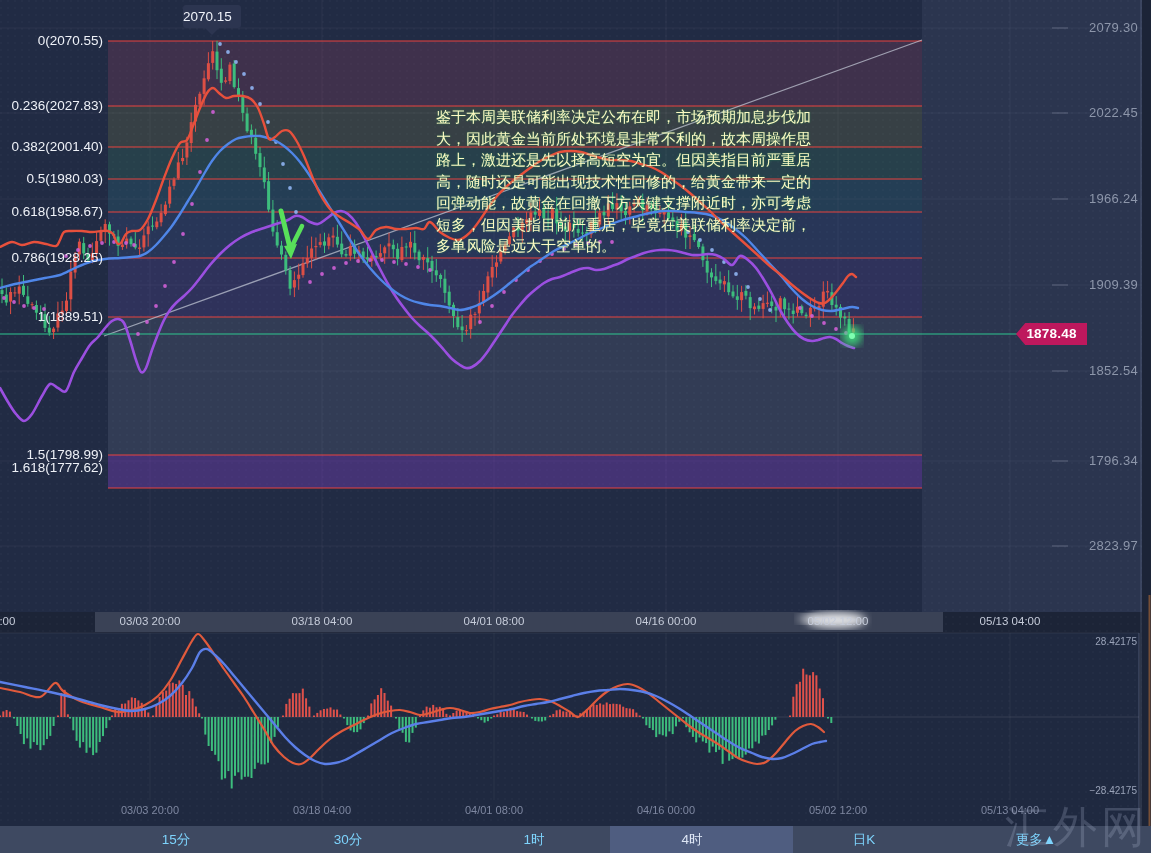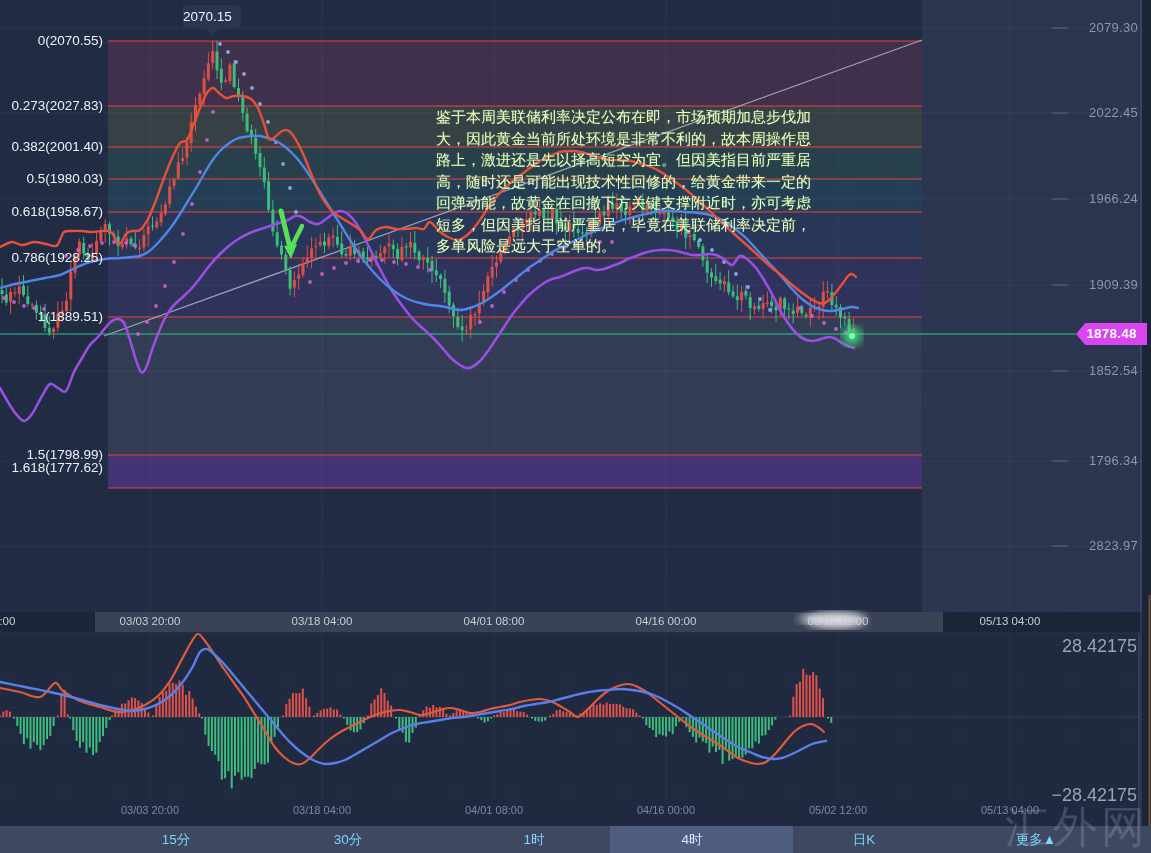--- a/index.html
+++ b/index.html
@@ -4,29 +4,29 @@
 <style>
   html,body{margin:0;padding:0;background:#10182a;}
   #stage{position:relative;width:1151px;height:853px;overflow:hidden;
     background:#1c2437;font-family:"Liberation Sans","DejaVu Sans",sans-serif;
     -webkit-font-smoothing:antialiased;}
   #chart-svg{position:absolute;left:0;top:0;}
   .fib-label{position:absolute;left:0;width:103px;text-align:right;color:#eef1f7;
     font-size:13.5px;line-height:16px;transform:translateY(-8px);white-space:nowrap;}
   .ytick{position:absolute;right:13px;color:#8d96aa;font-size:13px;line-height:14px;
     transform:translateY(-7px);letter-spacing:.3px;margin-left:40px;}
-  .macd-tick{position:absolute;right:14px;color:#9aa3b8;font-size:18px;transform:translateY(-7px);}
+  .macd-tick{position:absolute;right:14px;color:#9aa3b8;font-size:10px;transform:translateY(-7px);}
   .date-main{position:absolute;top:615px;color:#c6ccda;font-size:11.5px;transform:translateX(-50%);white-space:nowrap;}
   .date-macd{position:absolute;top:804px;color:#7e87a0;font-size:11px;transform:translateX(-50%);white-space:nowrap;}
   #partial-date{position:absolute;left:-7px;top:615px;color:#c6ccda;font-size:11.5px;}
   #tooltip-high{position:absolute;left:183px;top:5px;width:58px;height:23px;background:#2c3550;
     border-radius:3px;color:#f0f3fa;font-size:13.5px;text-align:left;line-height:23px;}
   #tooltip-high:after{content:"";position:absolute;left:22px;top:23px;border:7px solid transparent;
     border-top-color:#2c3550;border-bottom-width:0;}
-  #price-badge{position:absolute;left:1076px;top:323px;width:71px;height:22px;background:#d946ef;
+  #price-badge{position:absolute;left:1016px;top:323px;width:71px;height:22px;background:#be185d;
     color:#fff;font-size:13.5px;font-weight:bold;text-align:center;line-height:22px;
     clip-path:polygon(0 50%,13% 0,100% 0,100% 100%,13% 100%);letter-spacing:.2px;}
   #annotation{position:absolute;left:436px;top:106px;width:380px;color:#fef9c3;
     font-size:15px;line-height:21.5px;text-shadow:0 0 2px rgba(40,220,100,.45);white-space:nowrap;}
   #watermark{position:absolute;right:2px;top:798px;color:rgba(185,198,222,.22);
     font-size:44px;letter-spacing:4px;z-index:30;pointer-events:none;}
   #toolbar{position:absolute;left:0;top:826px;width:1151px;height:27px;background:#3e4961;z-index:20;}
   #active-tab-bg{position:absolute;left:610px;top:0;width:183px;height:27px;background:#4f5d80;}
   .tab{position:absolute;top:0;height:27px;line-height:27px;transform:translateX(-50%);
     color:#7dd3fc;font-size:13.5px;cursor:pointer;white-space:nowrap;}
@@ -825,21 +825,21 @@
         <rect x="830.3" y="717.0" width="2" height="6.0" fill="#3dbd7d"></rect>
       </g>
       <path d="M0,688 C3.3333333333333335,688.6666666666666 13.333333333333332,690.5 20,692 C26.666666666666668,693.5 34.166666666666664,698.5 40,697 C45.833333333333336,695.5 51.166666666666664,684 55,683 C58.833333333333336,682 58.833333333333336,688 63,691 C67.16666666666667,694 73.83333333333333,698.3333333333334 80,701 C86.16666666666667,703.6666666666666 93.66666666666667,705.1666666666666 100,707 C106.33333333333333,708.8333333333334 112.66666666666667,711.5 118,712 C123.33333333333333,712.5 127.5,711.1666666666666 132,710 C136.5,708.8333333333334 140.66666666666666,707.3333333333334 145,705 C149.33333333333334,702.6666666666666 153.83333333333334,700 158,696 C162.16666666666666,692 166,687.1666666666666 170,681 C174,674.8333333333334 178.33333333333334,665.6666666666666 182,659 C185.66666666666666,652.3333333333334 189.33333333333334,645.1666666666666 192,641 C194.66666666666666,636.8333333333334 195.83333333333334,634 198,634 C200.16666666666666,634 202.33333333333334,637.6666666666666 205,641 C207.66666666666666,644.3333333333334 210.83333333333334,649.3333333333334 214,654 C217.16666666666666,658.6666666666666 220.66666666666666,664.1666666666666 224,669 C227.33333333333334,673.8333333333334 230.66666666666666,678.3333333333334 234,683 C237.33333333333334,687.6666666666666 240.66666666666666,692 244,697 C247.33333333333334,702 250.66666666666666,707.6666666666666 254,713 C257.3333333333333,718.3333333333334 260.6666666666667,723.5 264,729 C267.3333333333333,734.5 270.6666666666667,741.3333333333334 274,746 C277.3333333333333,750.6666666666666 280.8333333333333,754.1666666666666 284,757 C287.1666666666667,759.8333333333334 290.1666666666667,761.8333333333334 293,763 C295.8333333333333,764.1666666666666 298.3333333333333,764.6666666666666 301,764 C303.6666666666667,763.3333333333334 306,761.5 309,759 C312,756.5 315.5,752.3333333333334 319,749 C322.5,745.6666666666666 326.1666666666667,742 330,739 C333.8333333333333,736 338,733.3333333333334 342,731 C346,728.6666666666666 350,727 354,725 C358,723 362,720.8333333333334 366,719 C370,717.1666666666666 374,715.3333333333334 378,714 C382,712.6666666666666 386.3333333333333,711.6666666666666 390,711 C393.6666666666667,710.3333333333334 396.6666666666667,709.8333333333334 400,710 C403.3333333333333,710.1666666666666 406.6666666666667,711.1666666666666 410,712 C413.3333333333333,712.8333333333334 416.6666666666667,714.8333333333334 420,715 C423.3333333333333,715.1666666666666 426.6666666666667,713.8333333333334 430,713 C433.3333333333333,712.1666666666666 436.6666666666667,710.8333333333334 440,710 C443.3333333333333,709.1666666666666 446.6666666666667,708 450,708 C453.3333333333333,708 456.6666666666667,709.1666666666666 460,710 C463.3333333333333,710.8333333333334 466.6666666666667,712.6666666666666 470,713 C473.3333333333333,713.3333333333334 476.6666666666667,712.6666666666666 480,712 C483.3333333333333,711.3333333333334 486.6666666666667,709.8333333333334 490,709 C493.3333333333333,708.1666666666666 496.6666666666667,707.6666666666666 500,707 C503.3333333333333,706.3333333333334 506.6666666666667,705.8333333333334 510,705 C513.3333333333334,704.1666666666666 516.6666666666666,702.8333333333334 520,702 C523.3333333333334,701.1666666666666 526.6666666666666,700.5 530,700 C533.3333333333334,699.5 536.6666666666666,698.8333333333334 540,699 C543.3333333333334,699.1666666666666 546.6666666666666,699.8333333333334 550,701 C553.3333333333334,702.1666666666666 556.6666666666666,704.1666666666666 560,706 C563.3333333333334,707.8333333333334 567,710.1666666666666 570,712 C573,713.8333333333334 575,717.5 578,717 C581,716.5 584.6666666666666,712 588,709 C591.3333333333334,706 594.6666666666666,702 598,699 C601.3333333333334,696 604.6666666666666,693.1666666666666 608,691 C611.3333333333334,688.8333333333334 614.6666666666666,687.1666666666666 618,686 C621.3333333333334,684.8333333333334 624.6666666666666,683.8333333333334 628,684 C631.3333333333334,684.1666666666666 634.6666666666666,685.5 638,687 C641.3333333333334,688.5 644.6666666666666,690.6666666666666 648,693 C651.3333333333334,695.3333333333334 654.6666666666666,698.3333333333334 658,701 C661.3333333333334,703.6666666666666 664.6666666666666,706.3333333333334 668,709 C671.3333333333334,711.6666666666666 674.6666666666666,714.3333333333334 678,717 C681.3333333333334,719.6666666666666 684.6666666666666,722.5 688,725 C691.3333333333334,727.5 694.6666666666666,729.8333333333334 698,732 C701.3333333333334,734.1666666666666 704.6666666666666,736 708,738 C711.3333333333334,740 714.6666666666666,741.8333333333334 718,744 C721.3333333333334,746.1666666666666 724.6666666666666,748.6666666666666 728,751 C731.3333333333334,753.3333333333334 734.6666666666666,756.1666666666666 738,758 C741.3333333333334,759.8333333333334 744.8333333333334,761 748,762 C751.1666666666666,763 754,764 757,764 C760,764 762.8333333333334,763.8333333333334 766,762 C769.1666666666666,760.1666666666666 772.6666666666666,756.5 776,753 C779.3333333333334,749.5 782.8333333333334,744.6666666666666 786,741 C789.1666666666666,737.3333333333334 792.1666666666666,733.5 795,731 C797.8333333333334,728.5 800.3333333333334,727.1666666666666 803,726 C805.6666666666666,724.8333333333334 808.5,723.8333333333334 811,724 C813.5,724.1666666666666 815.8333333333334,725.6666666666666 818,727 C820.1666666666666,728.3333333333334 823,731.1666666666666 824,732" fill="none" stroke="#e05a3c" stroke-width="2.2" stroke-linecap="round"></path>
       <path d="M0,682 C4.166666666666667,682.8333333333334 16.666666666666664,685.3333333333334 25,687 C33.333333333333336,688.6666666666666 41.666666666666664,690.1666666666666 50,692 C58.333333333333336,693.8333333333334 66.66666666666667,695.8333333333334 75,698 C83.33333333333333,700.1666666666666 92.83333333333333,703.1666666666666 100,705 C107.16666666666667,706.8333333333334 112.66666666666667,708 118,709 C123.33333333333333,710 127.5,711 132,711 C136.5,711 140.66666666666666,710.1666666666666 145,709 C149.33333333333334,707.8333333333334 153.83333333333334,706.1666666666666 158,704 C162.16666666666666,701.8333333333334 166,699.5 170,696 C174,692.5 178.33333333333334,687.6666666666666 182,683 C185.66666666666666,678.3333333333334 189,673.1666666666666 192,668 C195,662.8333333333334 197.5,655.1666666666666 200,652 C202.5,648.8333333333334 204.5,648.5 207,649 C209.5,649.5 212,652.3333333333334 215,655 C218,657.6666666666666 221.66666666666666,661.3333333333334 225,665 C228.33333333333334,668.6666666666666 231.66666666666666,673 235,677 C238.33333333333334,681 241.66666666666666,685 245,689 C248.33333333333334,693 251.66666666666666,697 255,701 C258.3333333333333,705 261.6666666666667,709 265,713 C268.3333333333333,717 271.6666666666667,721 275,725 C278.3333333333333,729 281.6666666666667,733.3333333333334 285,737 C288.3333333333333,740.6666666666666 291.6666666666667,744 295,747 C298.3333333333333,750 301.6666666666667,752.6666666666666 305,755 C308.3333333333333,757.3333333333334 311.6666666666667,759.5 315,761 C318.3333333333333,762.5 321.6666666666667,763.6666666666666 325,764 C328.3333333333333,764.3333333333334 331.6666666666667,763.6666666666666 335,763 C338.3333333333333,762.3333333333334 341.5,761.5 345,760 C348.5,758.5 352.1666666666667,756.1666666666666 356,754 C359.8333333333333,751.8333333333334 364,749.3333333333334 368,747 C372,744.6666666666666 376,742.3333333333334 380,740 C384,737.6666666666666 388,735 392,733 C396,731 400,729.5 404,728 C408,726.5 412,725 416,724 C420,723 424,722.6666666666666 428,722 C432,721.3333333333334 436,720.6666666666666 440,720 C444,719.3333333333334 448,718.5 452,718 C456,717.5 460,717.5 464,717 C468,716.5 472,715.6666666666666 476,715 C480,714.3333333333334 484,713.6666666666666 488,713 C492,712.3333333333334 496,711.6666666666666 500,711 C504,710.3333333333334 508,709.8333333333334 512,709 C516,708.1666666666666 520,706.8333333333334 524,706 C528,705.1666666666666 532,704.6666666666666 536,704 C540,703.3333333333334 544,702.8333333333334 548,702 C552,701.1666666666666 556,700 560,699 C564,698 568,697 572,696 C576,695 580,693.8333333333334 584,693 C588,692.1666666666666 592,691.5 596,691 C600,690.5 604,690.3333333333334 608,690 C612,689.6666666666666 616,689 620,689 C624,689 628,689.5 632,690 C636,690.5 640,691 644,692 C648,693 652,694.3333333333334 656,696 C660,697.6666666666666 664,699.8333333333334 668,702 C672,704.1666666666666 676,706.5 680,709 C684,711.5 688,714.3333333333334 692,717 C696,719.6666666666666 700,722.3333333333334 704,725 C708,727.6666666666666 712,730.3333333333334 716,733 C720,735.6666666666666 724,738.5 728,741 C732,743.5 736,746 740,748 C744,750 748.3333333333334,751.5 752,753 C755.6666666666666,754.5 758.6666666666666,756 762,757 C765.3333333333334,758 768.6666666666666,758.8333333333334 772,759 C775.3333333333334,759.1666666666666 778.6666666666666,758.8333333333334 782,758 C785.3333333333334,757.1666666666666 788.6666666666666,755.5 792,754 C795.3333333333334,752.5 798.6666666666666,750.6666666666666 802,749 C805.3333333333334,747.3333333333334 809,745.1666666666666 812,744 C815,742.8333333333334 817.6666666666666,742.5 820,742 C822.3333333333334,741.5 825,741.1666666666666 826,741" fill="none" stroke="#5b7fe8" stroke-width="2.4" stroke-linecap="round"></path>
       <line x1="1141" y1="0" x2="1141" y2="853" stroke="rgba(150,165,195,0.28)"></line>
       <line x1="1149.5" y1="595" x2="1149.5" y2="853" stroke="rgba(195,115,55,0.55)" stroke-width="2"></line>
     </svg>
 
   <div id="labels-fib">
       <div class="fib-label" style="top: 41px;">0(2070.55)</div>
-      <div class="fib-label" style="top: 106px;">0.273(2027.83)</div>
+      <div class="fib-label" style="top: 106px;">0.236(2027.83)</div>
       <div class="fib-label" style="top: 147px;">0.382(2001.40)</div>
       <div class="fib-label" style="top: 179px;">0.5(1980.03)</div>
       <div class="fib-label" style="top: 212px;">0.618(1958.67)</div>
       <div class="fib-label" style="top: 258px;">0.786(1928.25)</div>
       <div class="fib-label" style="top: 317px;">1(1889.51)</div>
       <div class="fib-label" style="top: 455px;">1.5(1798.99)</div>
       <div class="fib-label" style="top: 468px;">1.618(1777.62)</div>
     </div>
   <div id="labels-y">
       <div class="ytick" style="top: 28px;">2079.30</div>

